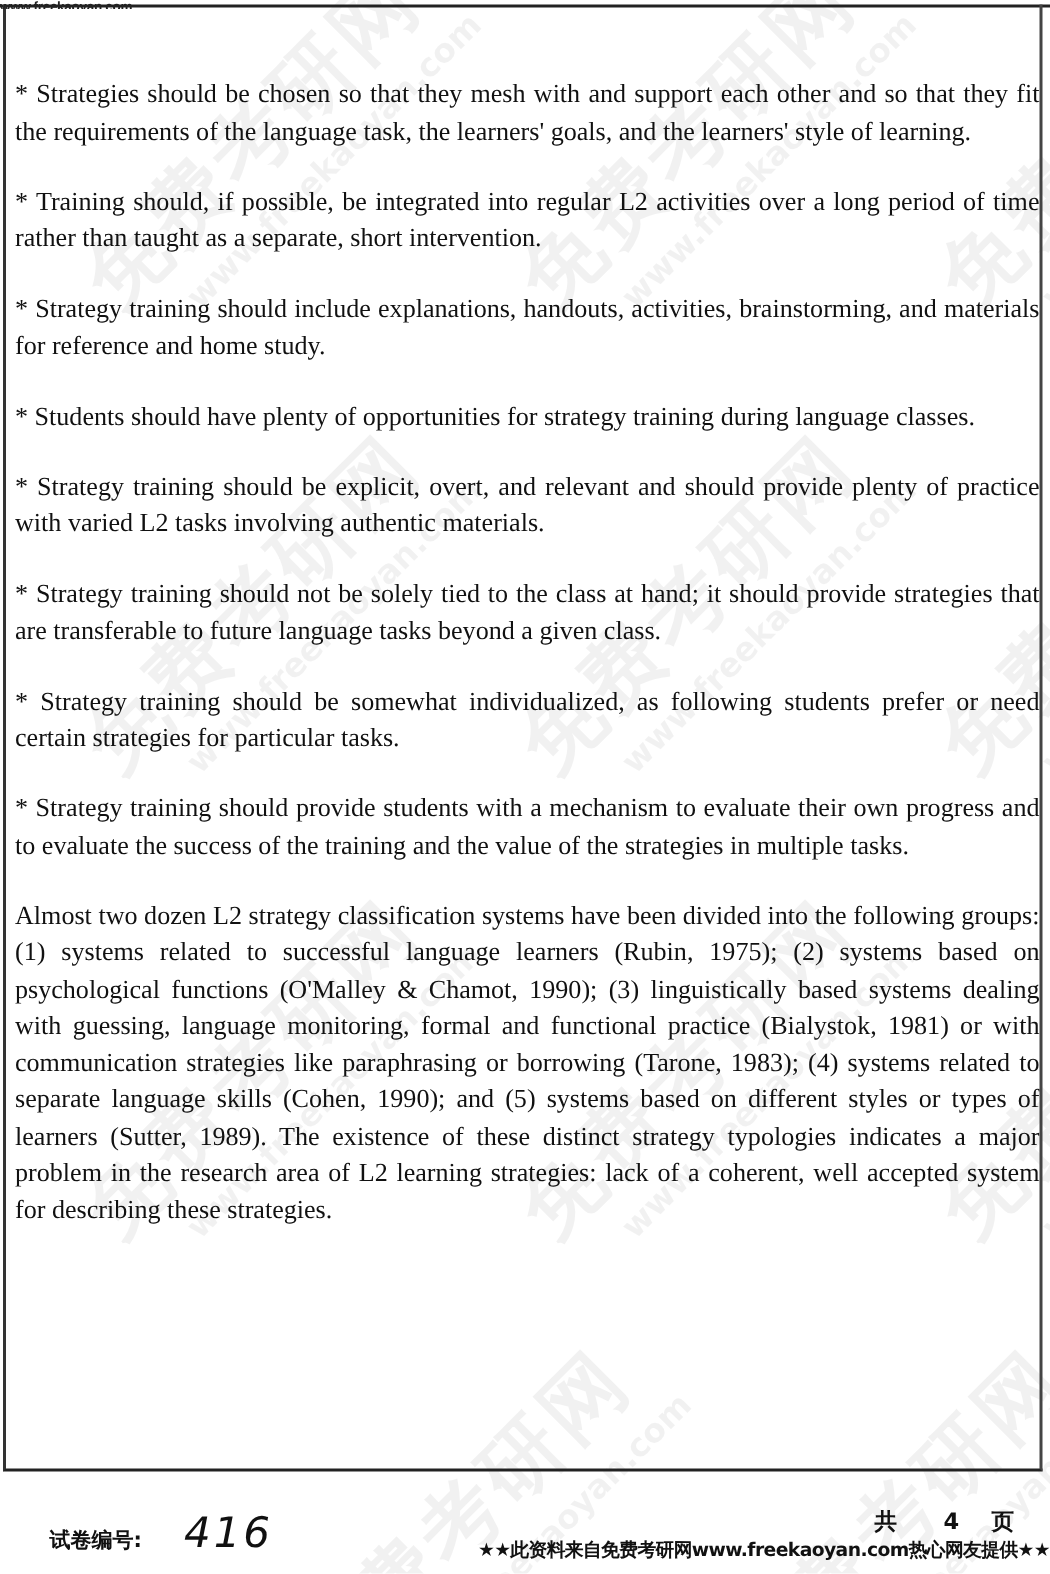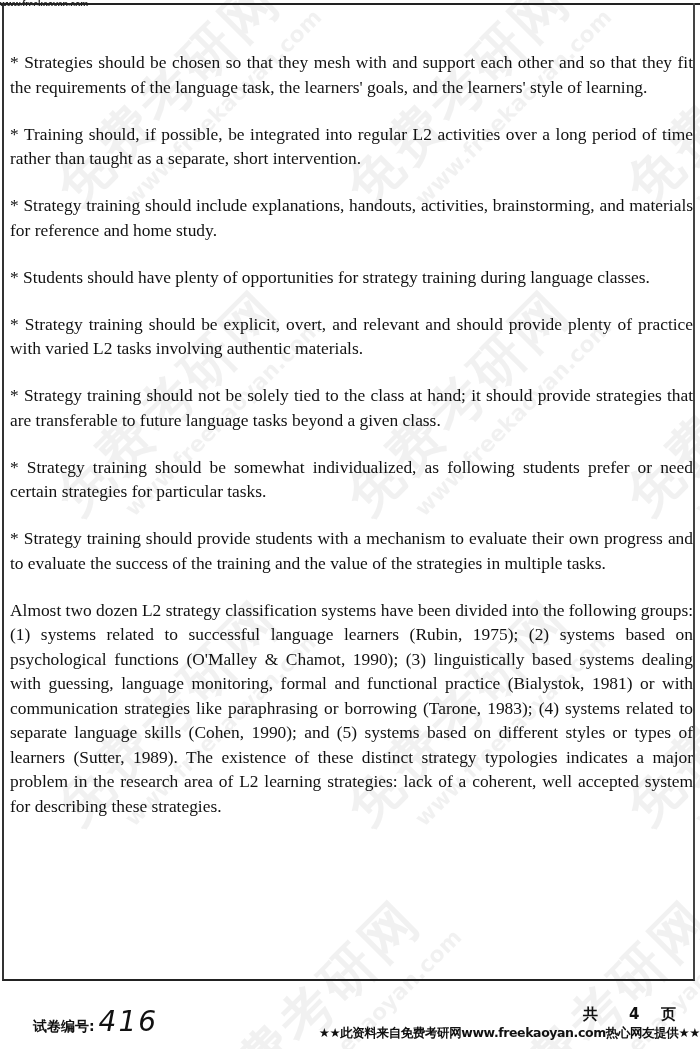--- a/index.html
+++ b/index.html
@@ -90,20 +90,21 @@
       width: 700px;
       height: 59px;
       z-index: 2;
     }
     .exam-code {
       position: absolute;
       left: 33px;
       top: 15px;
       display: flex;
       align-items: baseline;
+      gap: 24px;
     }
     .exam-code-label {
       font-family: "DejaVu Sans", sans-serif;
       font-size: 14px;
       font-weight: bold;
       color: #111;
     }
     .exam-code-value {
       font-family: "DejaVu Sans", sans-serif;
       font-size: 28px;

